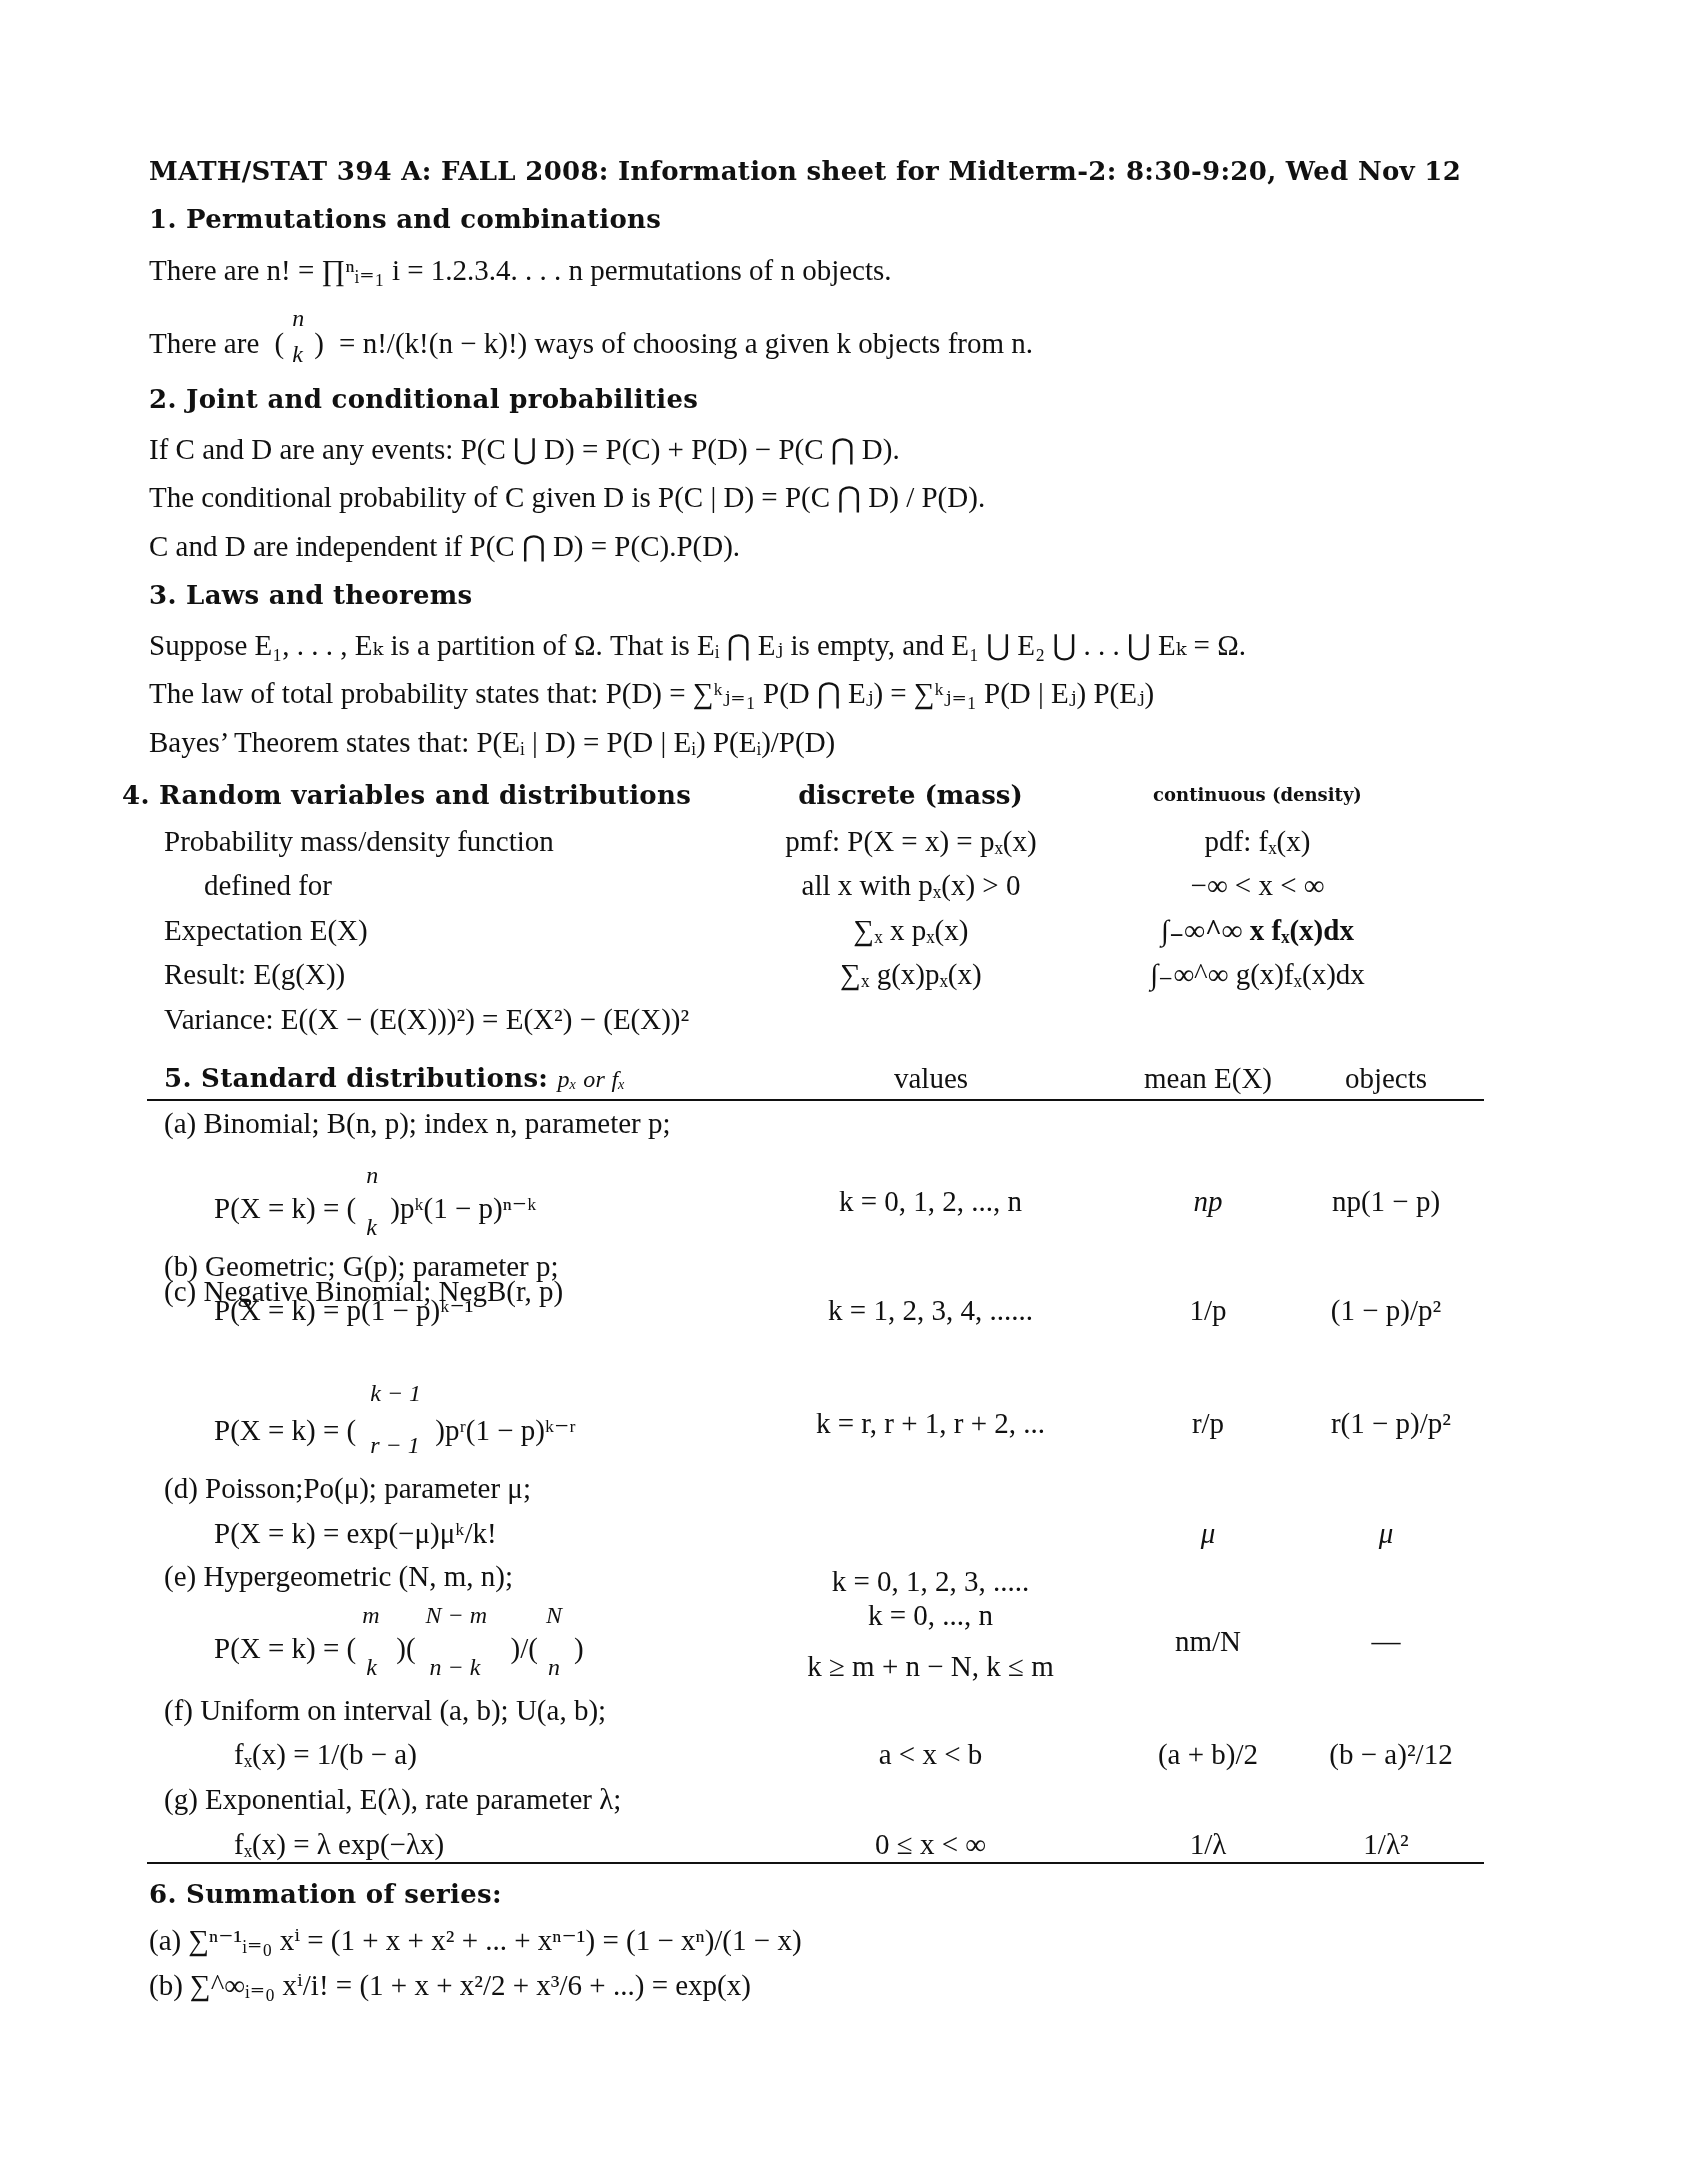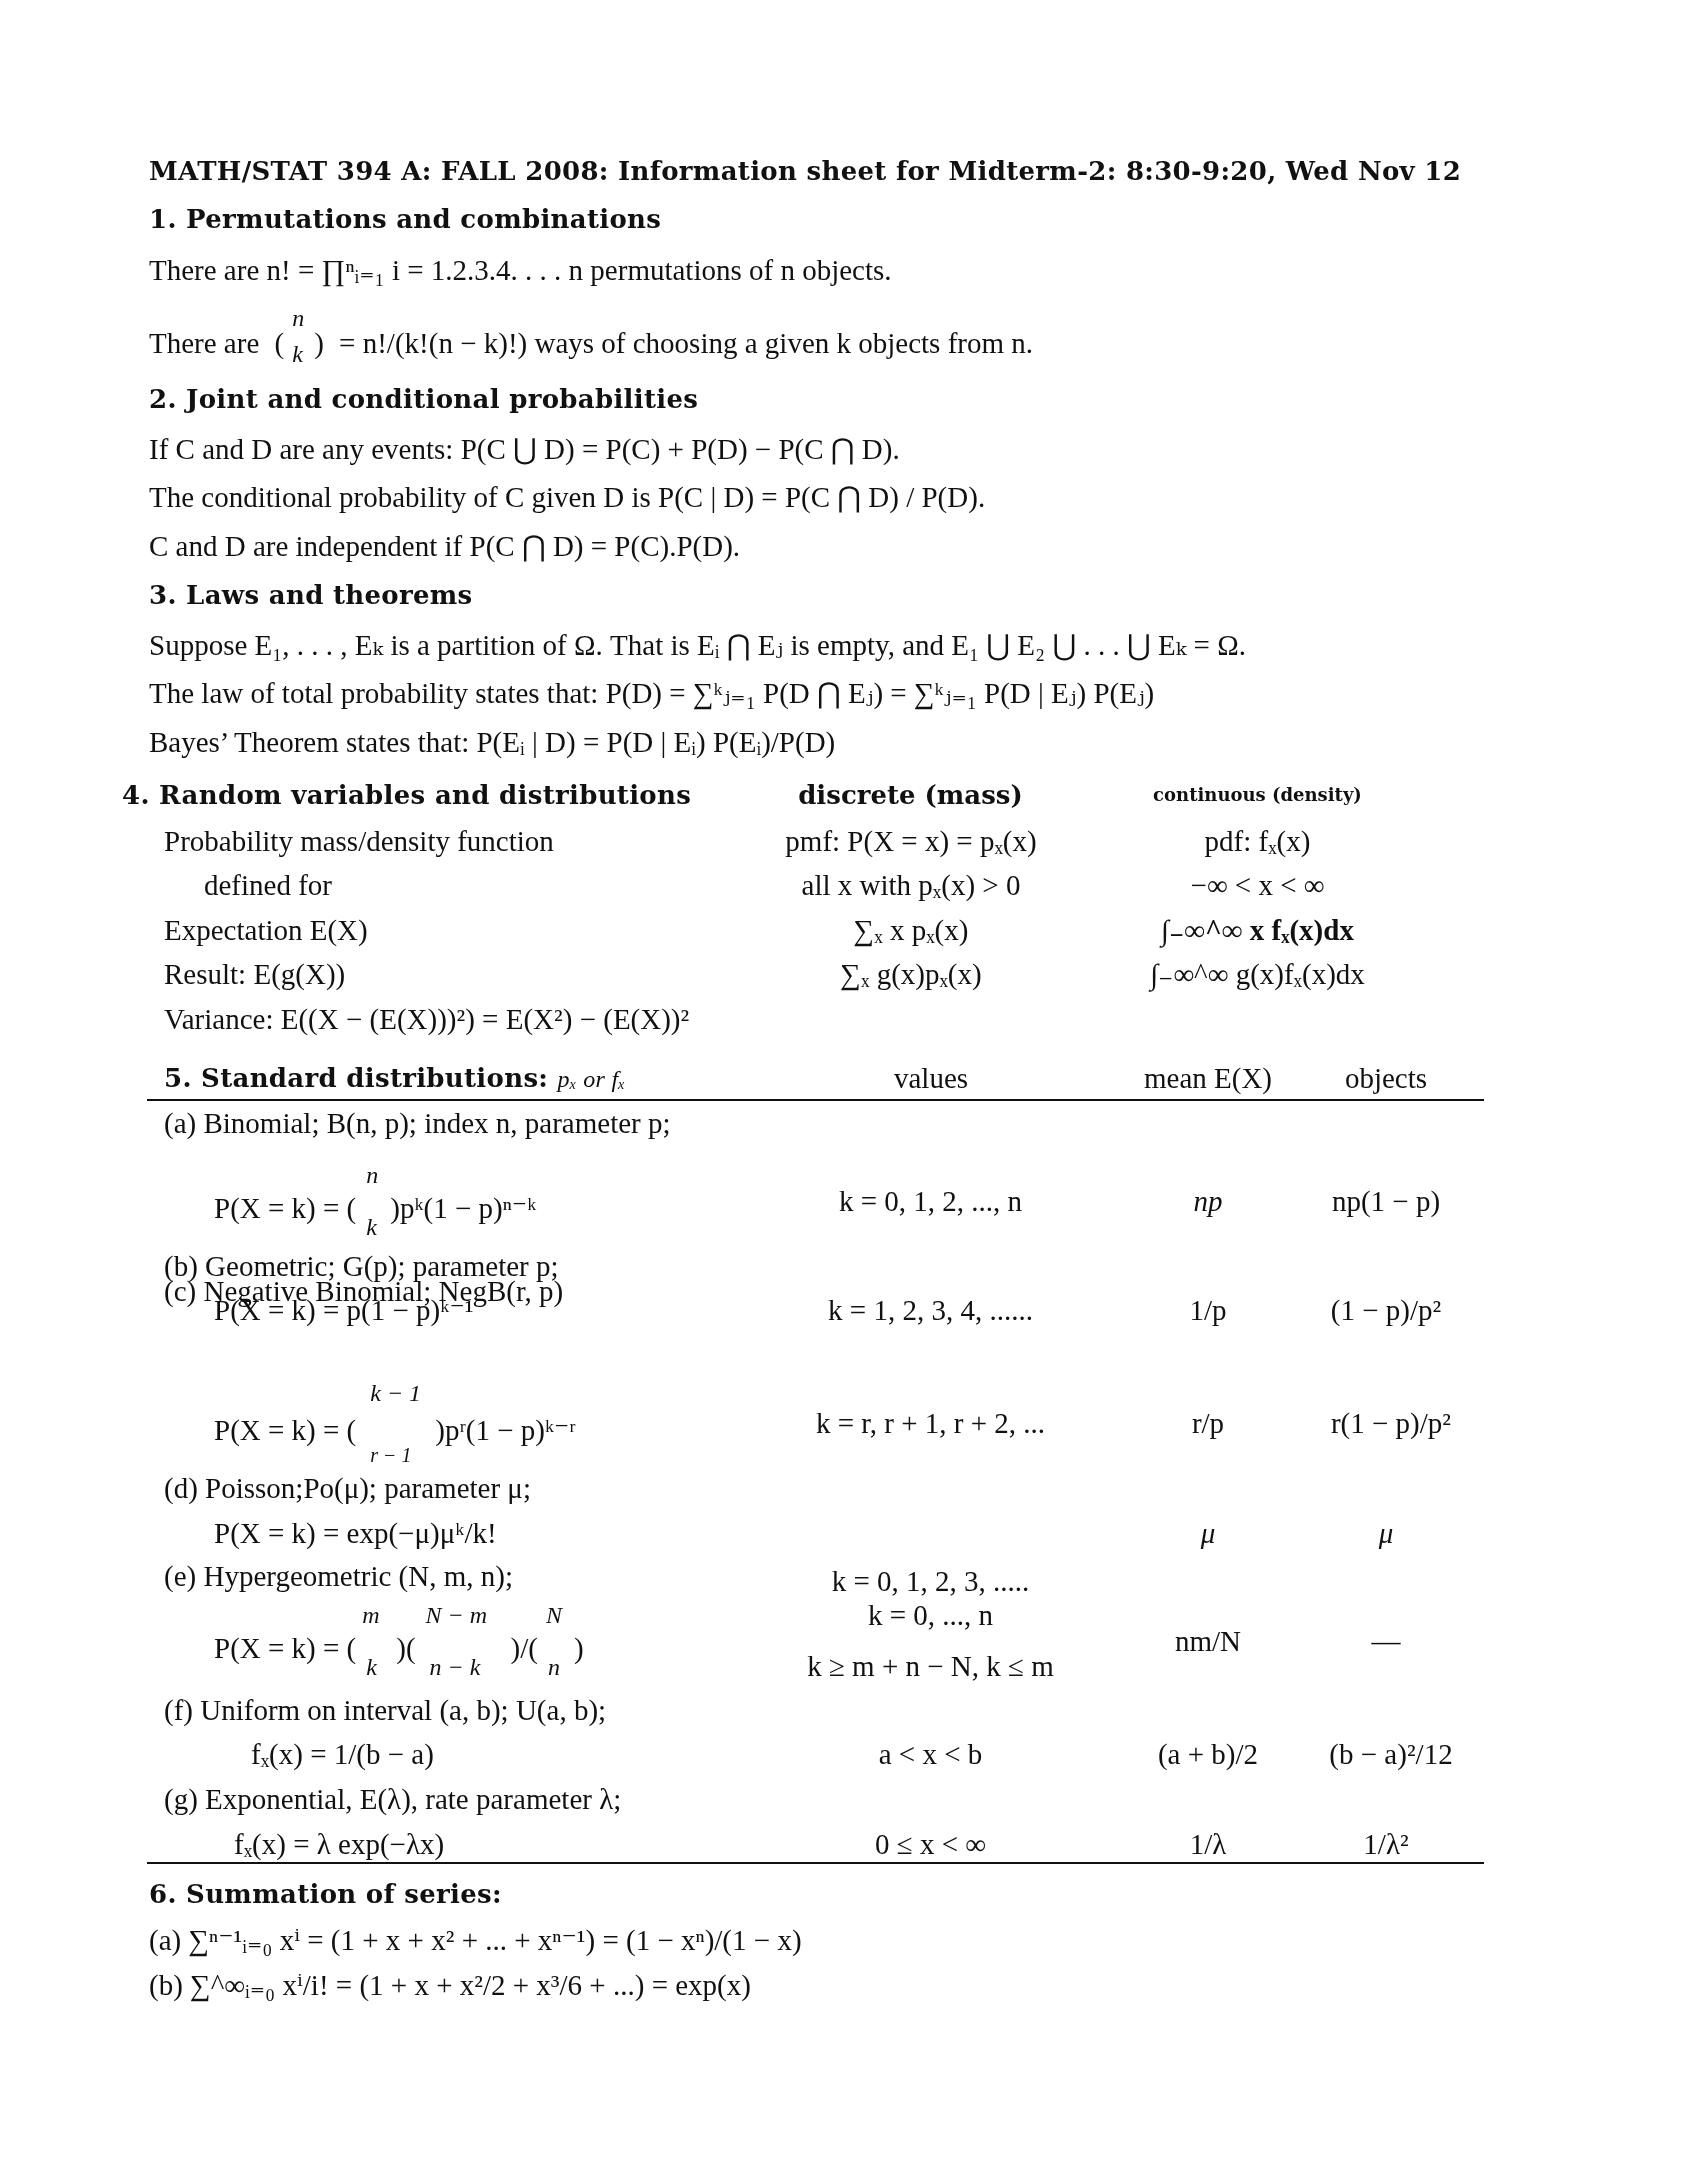--- a/index.html
+++ b/index.html
@@ -92,21 +92,21 @@
   <div class="c" style="left:1307px; width:158px; top:1184px;">np(1 − p)</div>
 
   <div class="ln" style="left:164px; top:1249px;">(b) Geometric; G(p); parameter p;</div>
   <div class="ln" style="left:214px; top:1293px;">P(X = k)  =  p(1 − p)ᵏ⁻¹</div>
   <div class="c" style="left:782px; width:297px; top:1293px;">k = 1, 2, 3, 4, ......</div>
   <div class="c" style="left:1119px; width:178px; top:1293px;">1/p</div>
   <div class="c" style="left:1307px; width:158px; top:1293px;">(1 − p)/p²</div>
 
   <div class="ln" style="left:164px; top:1274px;">(c) Negative Binomial; NegB(r, p)</div>
   <div class="ln" style="left:214px; top:1406px;">
-    <span>P(X = k)  =  (</span><span style="display:inline-block; width:79px; position:relative; height:34px;"><span style="position:absolute; left:14px; top:-30px; font-style:italic; font-size:24px;">k − 1</span><span style="position:absolute; left:14px; top:32px; font-style:italic; font-size:20px;">r − 1</span></span><span>)pʳ(1 − p)ᵏ⁻ʳ</span>
+    <span>P(X = k)  =  (</span><span style="display:inline-block; width:79px; position:relative; height:34px;"><span style="position:absolute; left:14px; top:-30px; font-style:italic; font-size:24px;">k − 1</span><span style="position:absolute; left:14px; top:22px; font-style:italic; font-size:24px;">r − 1</span></span><span>)pʳ(1 − p)ᵏ⁻ʳ</span>
   </div>
   <div class="c" style="left:762px; width:337px; top:1406px;">k = r, r + 1, r + 2, ...</div>
   <div class="c" style="left:1119px; width:178px; top:1406px;">r/p</div>
   <div class="c" style="left:1307px; width:168px; top:1406px;">r(1 − p)/p²</div>
 
   <div class="ln" style="left:164px; top:1471px;">(d) Poisson;Po(μ); parameter μ;</div>
   <div class="ln" style="left:214px; top:1516px;">P(X = k)  =  exp(−μ)μᵏ/k!</div>
   <div class="c" style="left:782px; width:297px; top:1516px;margin-top:48px;">k = 0, 1, 2, 3, .....</div>
   <div class="c" style="left:1119px; width:178px; top:1516px; font-style:italic;">μ</div>
   <div class="c" style="left:1307px; width:158px; top:1516px; font-style:italic;">μ</div>
@@ -114,21 +114,21 @@
   <div class="ln" style="left:164px; top:1559px;">(e) Hypergeometric (N, m, n);</div>
   <div class="ln" style="left:214px; top:1624px;">
     <span>P(X = k)  =  (</span><span style="display:inline-block; width:40px; position:relative; height:34px;"><span style="position:absolute; left:6px; top:-26px; font-style:italic; font-size:24px;">m</span><span style="position:absolute; left:10px; top:26px; font-style:italic; font-size:24px;">k</span></span>)(<span style="display:inline-block; width:95px; position:relative; height:34px;"><span style="position:absolute; left:10px; top:-26px; font-style:italic; font-size:24px;">N − m</span><span style="position:absolute; left:14px; top:26px; font-style:italic; font-size:24px;">n − k</span></span>)/(<span style="display:inline-block; width:36px; position:relative; height:34px;"><span style="position:absolute; left:8px; top:-26px; font-style:italic; font-size:24px;">N</span><span style="position:absolute; left:10px; top:26px; font-style:italic; font-size:24px;">n</span></span>)
   </div>
   <div class="c" style="left:762px; width:337px; top:1598px;">k = 0, ..., n</div>
   <div class="c" style="left:762px; width:337px; top:1649px;">k ≥ m + n − N,  k ≤ m</div>
   <div class="c" style="left:1119px; width:178px; top:1624px;">nm/N</div>
   <div class="c" style="left:1307px; width:158px; top:1624px;">—</div>
 
   <div class="ln" style="left:164px; top:1693px;">(f) Uniform on interval (a, b); U(a, b);</div>
-  <div class="ln" style="left:251px; top:1737px;">fₓ(x) = 1/(b − a)</div>
+  <div class="ln" style="left:234px; top:1737px;">fₓ(x) = 1/(b − a)</div>
   <div class="c" style="left:782px; width:297px; top:1737px;">a &lt; x &lt; b</div>
   <div class="c" style="left:1119px; width:178px; top:1737px;">(a + b)/2</div>
   <div class="c" style="left:1307px; width:168px; top:1737px;">(b − a)²/12</div>
 
   <div class="ln" style="left:164px; top:1782px;">(g) Exponential, E(λ), rate parameter λ;</div>
   <div class="ln" style="left:234px; top:1827px;">fₓ(x) = λ exp(−λx)</div>
   <div class="c" style="left:782px; width:297px; top:1827px;">0 ≤ x &lt; ∞</div>
   <div class="c" style="left:1119px; width:178px; top:1827px;">1/λ</div>
   <div class="c" style="left:1307px; width:158px; top:1827px;">1/λ²</div>
 

